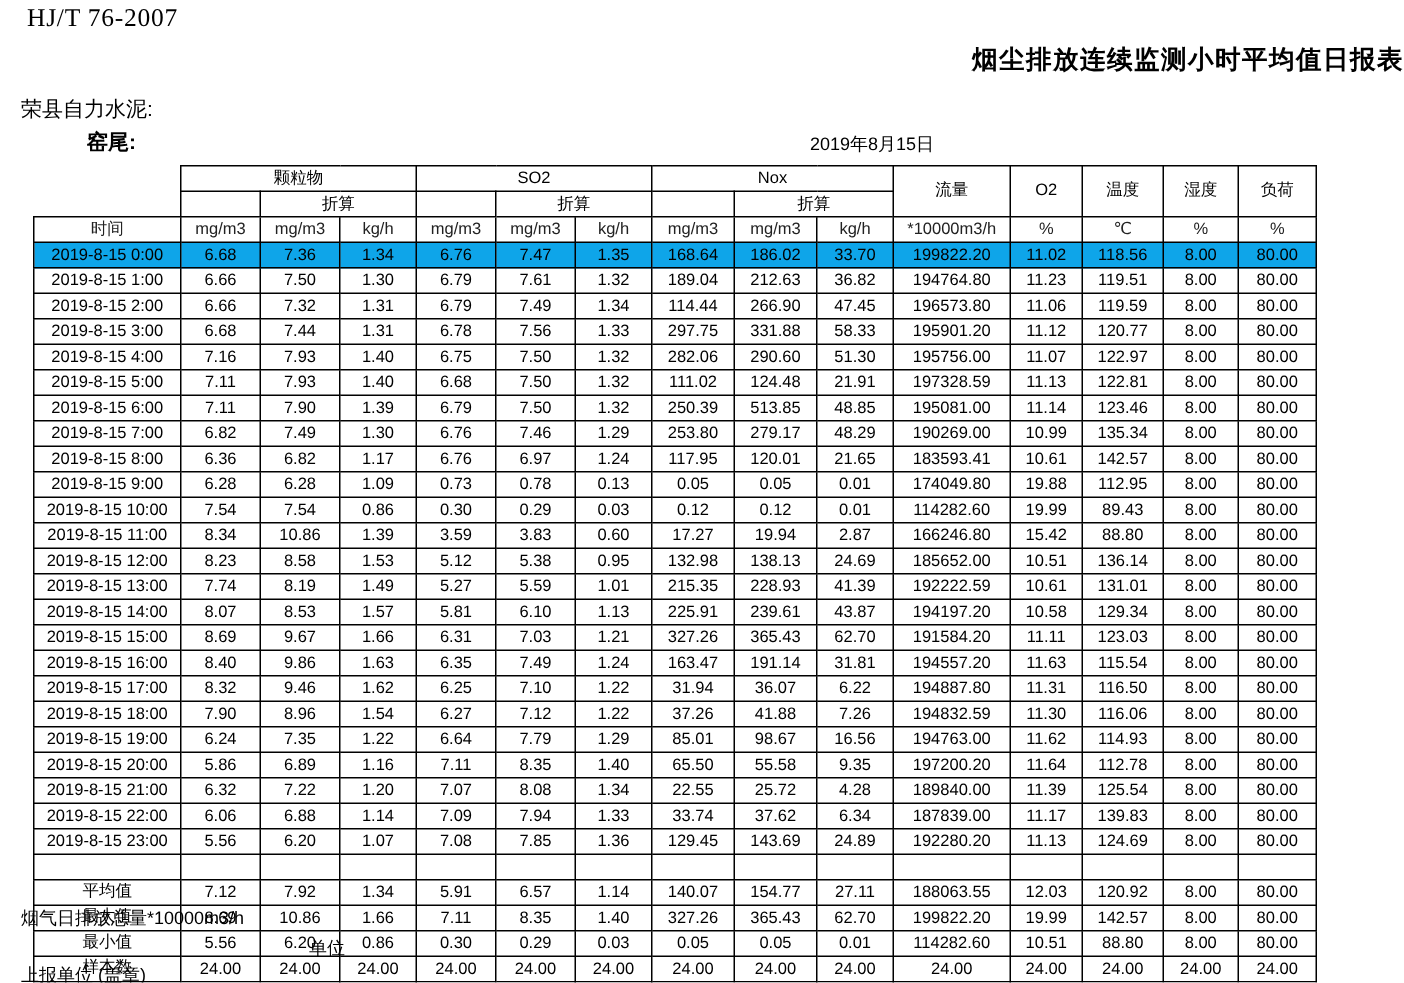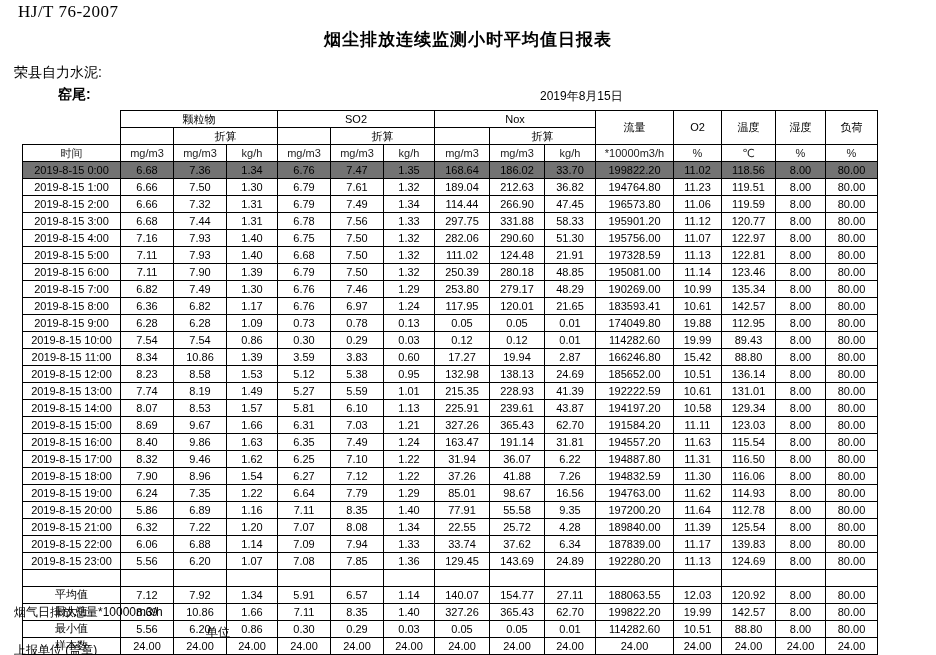--- a/index.html
+++ b/index.html
@@ -11,21 +11,21 @@
     position:relative;
     overflow:hidden;
   }
   .hjt{
     position:absolute;left:18px;top:2px;
     font-family:"Liberation Serif","DejaVu Serif",serif;
     font-size:17px;letter-spacing:0.5px;
   }
   .doc-title{
     position:absolute;left:0;top:28px;width:100%;
-    text-align:center;
+    text-align:right;
     font-size:17px;font-weight:bold;
     letter-spacing:1px;
   }
   .company{
     position:absolute;left:14px;top:64px;
     font-size:14px;font-weight:normal;
   }
   .point{
     position:absolute;left:14px;top:86px;
     font-size:14px;font-weight:bold;margin-left:44px;
@@ -48,21 +48,21 @@
     height:16px;
     font-weight:normal;
     font-size:11px;
     line-height:15px;
     white-space:nowrap;
   }
   .hdr-group{font-size:11px;}
   .hdr-sub{font-size:11px;}
   .unit-row td{font-size:10px;color:#222;}
   .row-time{font-size:10.5px;}
-  .green{background:#737373;margin-top:40px;}
+  .green{background:#0ea5e9;margin-top:40px;}
   .blank-row td{height:15px;}
   .summary td{font-size:11px;}
   .label-cell{font-size:11px;font-family:Liberation Mono, monospace;}
   .daytotal td{border:1px solid #000;}
   .footer1{
     position:absolute;left:14px;top:604px;font-size:12px;text-align:center;
   }
   .footer2{
     position:absolute;left:14px;top:642px;font-size:12px;
   }
@@ -241,21 +241,21 @@
       </tr>
       <tr class="row-time">
         <td>2019-8-15 6:00</td>
         <td>7.11</td>
         <td>7.90</td>
         <td>1.39</td>
         <td>6.79</td>
         <td>7.50</td>
         <td>1.32</td>
         <td>250.39</td>
-        <td>280.18</td>
+        <td>513.85</td>
         <td>48.85</td>
         <td>195081.00</td>
         <td>11.14</td>
         <td>123.46</td>
         <td>8.00</td>
         <td>80.00</td>
       </tr>
       <tr class="row-time">
         <td>2019-8-15 7:00</td>
         <td>6.82</td>
@@ -478,21 +478,21 @@
         <td>80.00</td>
       </tr>
       <tr class="row-time">
         <td>2019-8-15 20:00</td>
         <td>5.86</td>
         <td>6.89</td>
         <td>1.16</td>
         <td>7.11</td>
         <td>8.35</td>
         <td>1.40</td>
-        <td>77.91</td>
+        <td>65.50</td>
         <td>55.58</td>
         <td>9.35</td>
         <td>197200.20</td>
         <td>11.64</td>
         <td>112.78</td>
         <td>8.00</td>
         <td>80.00</td>
       </tr>
       <tr class="row-time">
         <td>2019-8-15 21:00</td>

